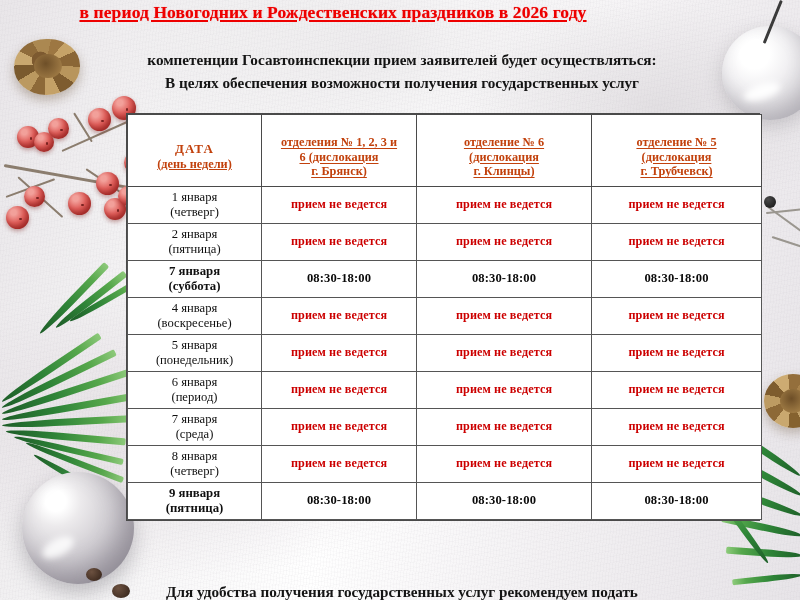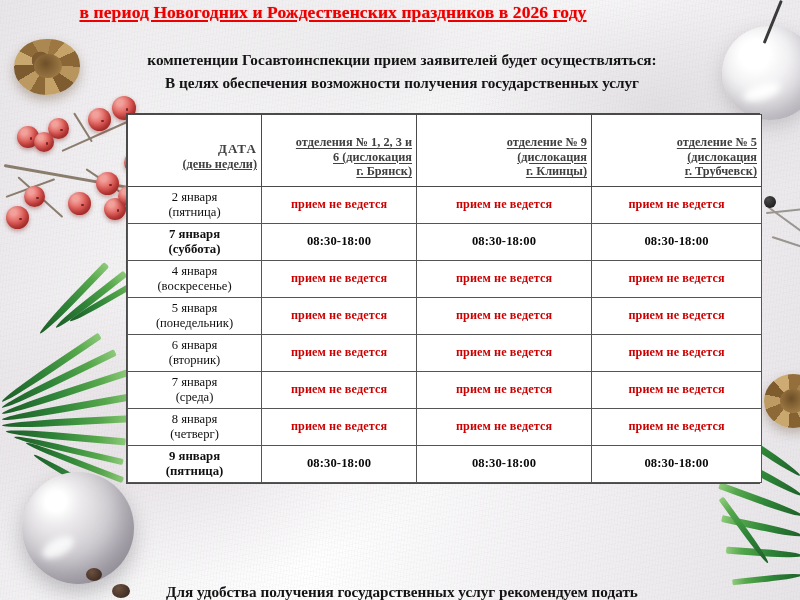--- a/index.html
+++ b/index.html
@@ -155,24 +155,24 @@
   table { width:100%; border-collapse:collapse; table-layout:fixed; background:#fff; }
   col.c-date { width:134px; }
   col.c-1    { width:155px; }
   col.c-2    { width:175px; }
   col.c-3    { width:170px; }
 
   thead th {
     border:1px solid #4a4a4a;
     padding:20px 4px 7px;
     vertical-align:middle;
-    text-align:right;
+    text-align:center;
     font-size:12.3px;
     font-weight:bold;
-    color:#404040;
+    color:#c2410c;
     line-height:14.6px;
     height:71px;
   }
   thead th .u { text-decoration:underline; text-underline-offset:1.5px; }
   thead th.dt { font-size:13px; letter-spacing:1.1px; }
   thead th.dt .sub { letter-spacing:0; font-size:12.3px; display:block;text-decoration:underline; }
 
   tbody td {
     border:1px solid #555555;
     text-align:center;
@@ -284,33 +284,39 @@
           <th class="dt">
             <span>ДАТА</span>
             <span class="sub">(день недели)</span>
           </th>
           <th>
             <div class="u">отделения № 1, 2, 3 и</div>
             <div class="u">6 (дислокация</div>
             <div class="u">г. Брянск)</div>
           </th>
           <th>
-            <div class="u">отделение № 9</div>
+            <div class="u">отделение № 6</div>
             <div class="u">(дислокация</div>
             <div class="u">г. Клинцы)</div>
           </th>
           <th>
             <div class="u">отделение № 5</div>
             <div class="u">(дислокация</div>
             <div class="u">г. Трубчевск)</div>
           </th>
         </tr>
       </thead>
       <tbody id="tbody">
           <tr>
+            <td class="date"><span>1 января</span><span class="d2">(четверг)</span></td>
+            <td class="val closed">прием не ведется</td>
+            <td class="val closed">прием не ведется</td>
+            <td class="val closed">прием не ведется</td>
+          </tr>
+          <tr>
             <td class="date"><span>2 января</span><span class="d2">(пятница)</span></td>
             <td class="val closed">прием не ведется</td>
             <td class="val closed">прием не ведется</td>
             <td class="val closed">прием не ведется</td>
           </tr>
           <tr>
             <td class="date bold"><span>7 января</span><span class="d2">(суббота)</span></td>
             <td class="val open">08:30-18:00</td>
             <td class="val open">08:30-18:00</td>
             <td class="val open">08:30-18:00</td>
@@ -321,21 +327,21 @@
             <td class="val closed">прием не ведется</td>
             <td class="val closed">прием не ведется</td>
           </tr>
           <tr>
             <td class="date"><span>5 января</span><span class="d2">(понедельник)</span></td>
             <td class="val closed">прием не ведется</td>
             <td class="val closed">прием не ведется</td>
             <td class="val closed">прием не ведется</td>
           </tr>
           <tr>
-            <td class="date"><span>6 января</span><span class="d2">(вторник)</span></td>
+            <td class="date"><span>6 января</span><span class="d2">(период)</span></td>
             <td class="val closed">прием не ведется</td>
             <td class="val closed">прием не ведется</td>
             <td class="val closed">прием не ведется</td>
           </tr>
           <tr>
             <td class="date"><span>7 января</span><span class="d2">(среда)</span></td>
             <td class="val closed">прием не ведется</td>
             <td class="val closed">прием не ведется</td>
             <td class="val closed">прием не ведется</td>
           </tr>

